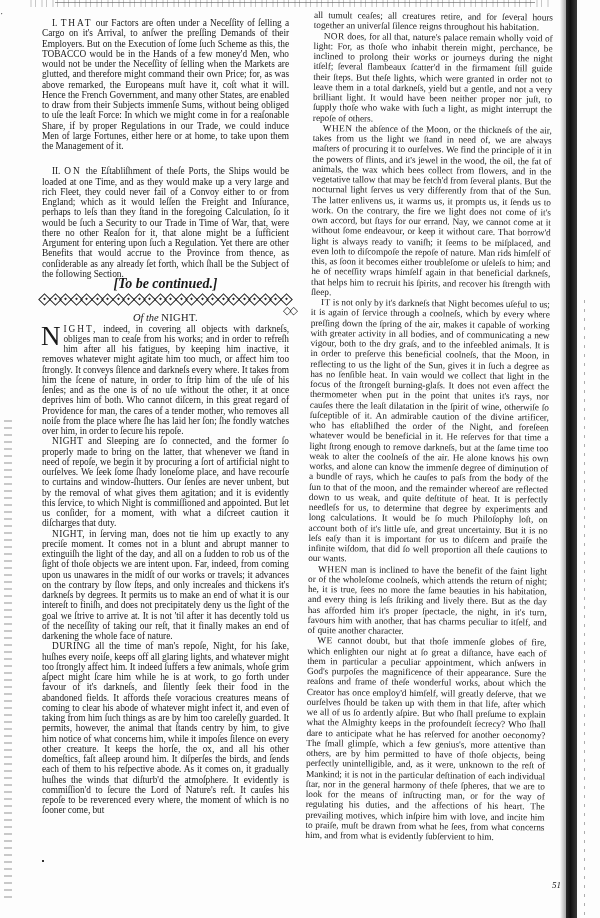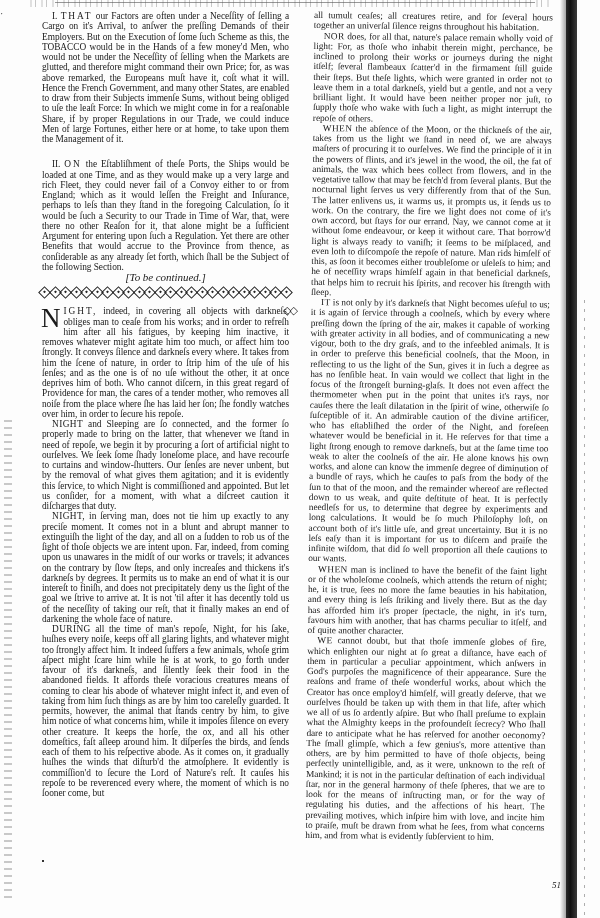--- a/index.html
+++ b/index.html
@@ -15,27 +15,27 @@
     .binding-left { position: absolute; left: 560px; top: 0; width: 6px; height: 918px;
       background: linear-gradient(90deg, rgba(0,0,0,0), rgba(0,0,0,.35)); }
     .right-edge { position: absolute; left: 584px; top: 300px; width: 1px; height: 618px;
       background: repeating-linear-gradient(180deg, #777 0 3px, transparent 3px 9px); opacity:.6; }
     .left-edge { position: absolute; left: 4px; top: 420px; width: 8px; height: 480px;
       background: repeating-linear-gradient(180deg, #888 0 2px, transparent 2px 7px); opacity:.45; }
     .left-mark { position: absolute; left: 0; top: 8px; font-size: 10px; color: #444; }
 
     .col { position: absolute; font-size: 9.35px; line-height: 10.25px; text-align: justify;
            hyphens: manual; letter-spacing: -0.05px; }
-    .col-left { left: 42px; top: 11px; width: 247px; }
+    .col-left { left: 42px; top: 18px; width: 247px; }
     .col-right { left: 314px; top: 10px; width: 239px; transform: rotate(0.6deg); transform-origin: left top; }
     .col p { margin: 0; text-indent: 10px; }
     .col p.gap { margin-top: 15px; }
     .sc { font-variant: small-caps; letter-spacing: .4px; }
     .spaced { letter-spacing: 2px; }
-    .cont { text-align: center; font-style: italic; font-size: 11px; margin: 10px 0 8px 0; text-indent: 0 !important; }
+    .cont { text-align: center; font-style: italic; font-size: 14px; margin: 10px 0 8px 0; text-indent: 0 !important; font-weight: bold; }
     .ornament { display: flex; justify-content: space-between; align-items: center; height: 12px; margin: 4px -2px 8px -2px; }
     .orn { display: inline-block; width: 9px; height: 9px; border: 1.4px solid #222; transform: rotate(45deg);
            box-sizing: border-box; position: relative; }
     .orn::after { content: ""; position: absolute; left: 2px; top: 2px; width: 2px; height: 2px; background: #222; }
     .orn-tail { position: absolute; left: 283px; top: 304px; font-size: 11px; color: #222; letter-spacing: -2px; }
     .title { text-align: center; font-size: 10.5px; margin: 0 0 2px 0; }
     .title em { font-style: italic; }
     .dropcap-wrap { position: relative; }
     .dropcap { float: left; font-size: 27px; line-height: 22px; margin: 1px 3px 0 -1px; font-weight: normal; }
     .page-number { position: absolute; left: 552px; top: 880px; font-size: 9px; font-style: italic; }
@@ -84,20 +84,24 @@
         <span class="orn"></span>
         <span class="orn"></span>
         <span class="orn"></span>
         <span class="orn"></span>
         <span class="orn"></span>
         <span class="orn"></span>
         <span class="orn"></span>
         <span class="orn"></span>
       </div>
 
+    <p class="title" style="text-indent:0">
+      <em>Of the</em>
+      <span class="sc">NIGHT.</span>
+    </p>
     <div class="dropcap-wrap">
       <p style="text-indent:0">
         <span class="dropcap">N</span><span class="spaced">IGHT,</span><span> indeed, in covering all objects with darkneſs, obliges man to ceaſe from his works; and in order to refreſh him after all his fatigues, by keeping him inactive, it removes whatever might agitate him too much, or affect him too ſtrongly. It conveys ſilence and darkneſs every where. It takes from him the ſcene of nature, in order to ſtrip him of the uſe of his ſenſes; and as the one is of no uſe without the other, it at once deprives him of both. Who cannot diſcern, in this great regard of Providence for man, the cares of a tender mother, who removes all noiſe from the place where ſhe has laid her ſon; ſhe fondly watches over him, in order to ſecure his repoſe.</span>
       </p>
     </div>
     <p>
       <span class="sc">NIGHT</span><span> and Sleeping are ſo connected, and the former ſo properly made to bring on the latter, that whenever we ſtand in need of repoſe, we begin it by procuring a ſort of artificial night to ourſelves. We ſeek ſome ſhady loneſome place, and have recourſe to curtains and window-ſhutters. Our ſenſes are never unbent, but by the removal of what gives them agitation; and it is evidently this ſervice, to which Night is commiſſioned and appointed. But let us conſider, for a moment, with what a diſcreet caution it diſcharges that duty.</span>
     </p>
     <p>
       <span class="sc">NIGHT,</span><span> in ſerving man, does not tie him up exactly to any preciſe moment. It comes not in a blunt and abrupt manner to extinguiſh the light of the day, and all on a ſudden to rob us of the ſight of thoſe objects we are intent upon. Far, indeed, from coming upon us unawares in the midſt of our works or travels; it advances on the contrary by ſlow ſteps, and only increaſes and thickens it's darkneſs by degrees. It permits us to make an end of what it is our intereſt to finiſh, and does not precipitately deny us the ſight of the goal we ſtrive to arrive at. It is not 'til after it has decently told us of the neceſſity of taking our reſt, that it finally makes an end of darkening the whole face of nature.</span>

